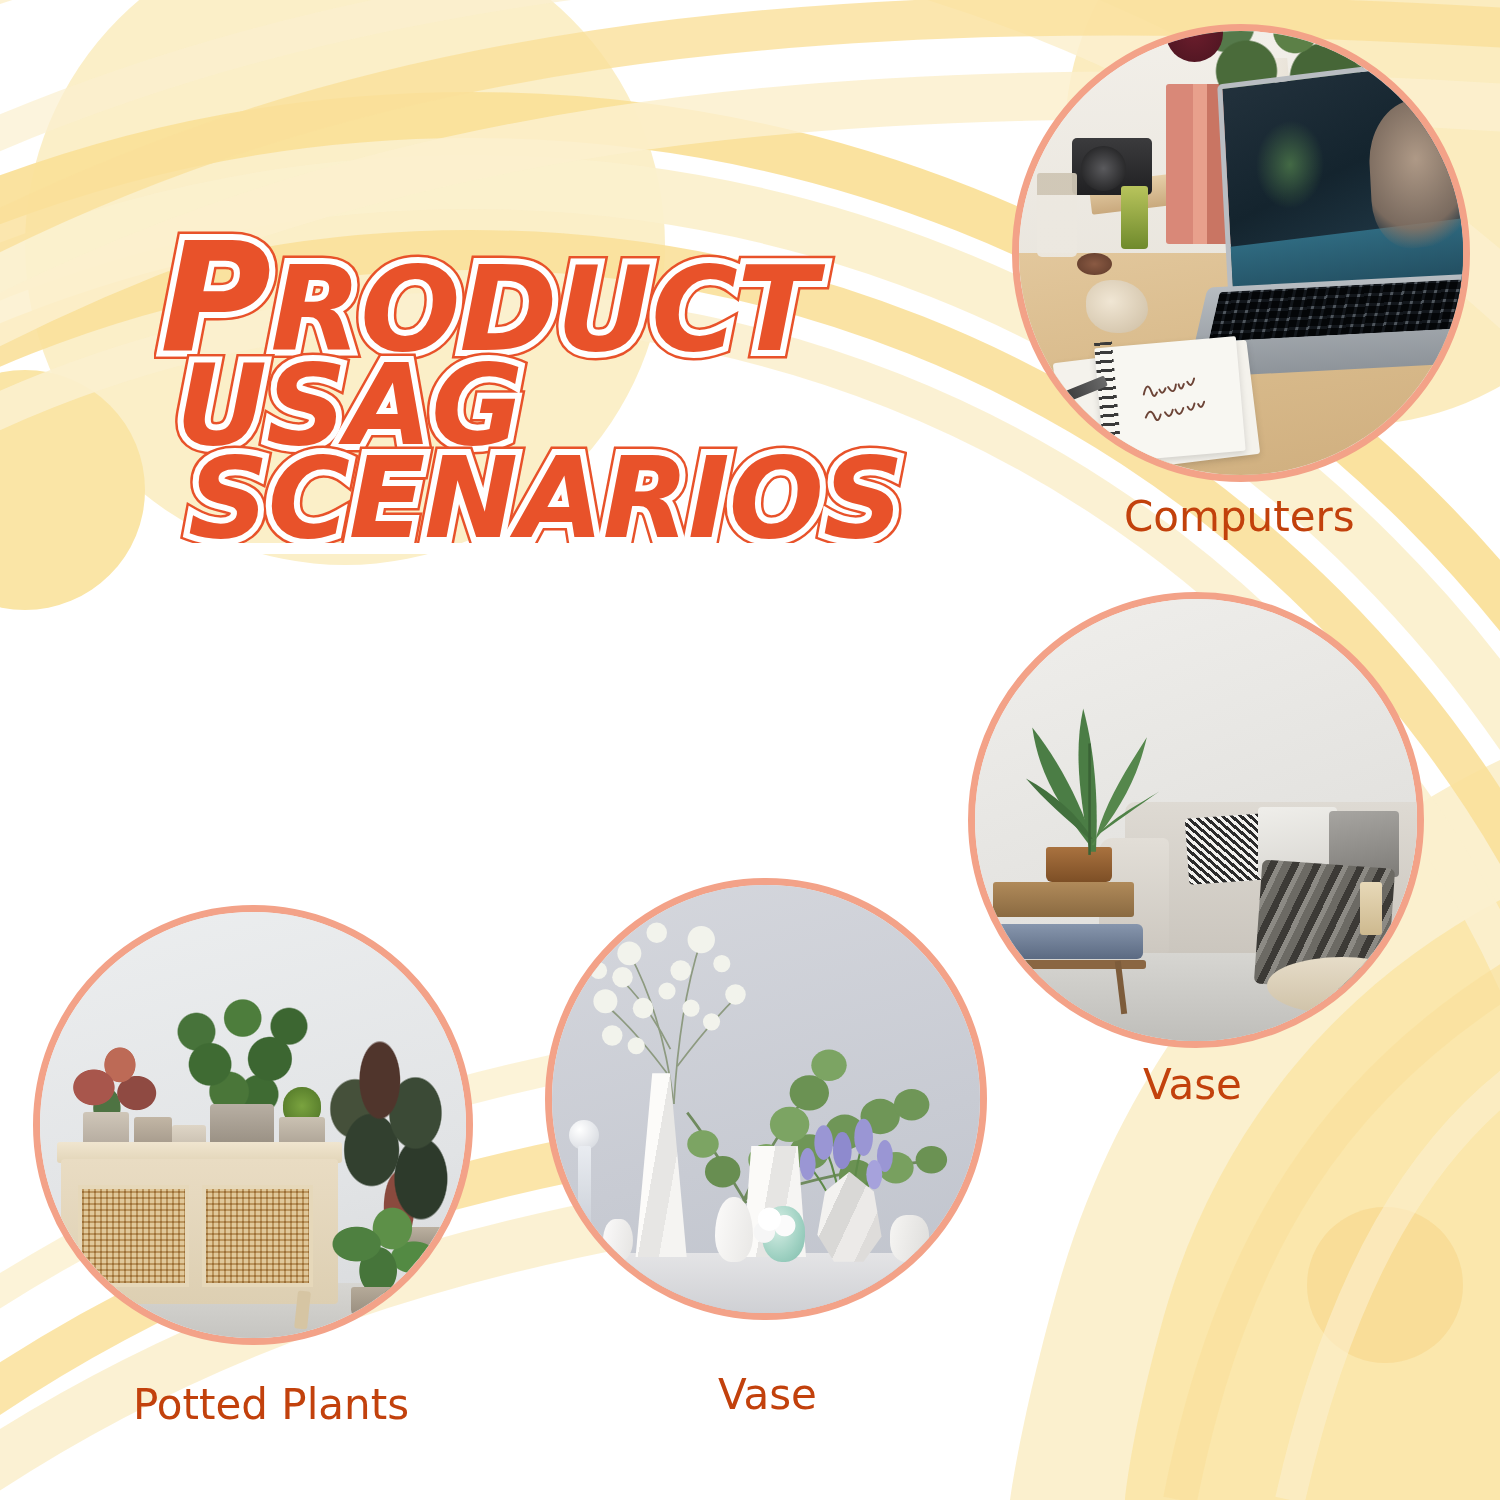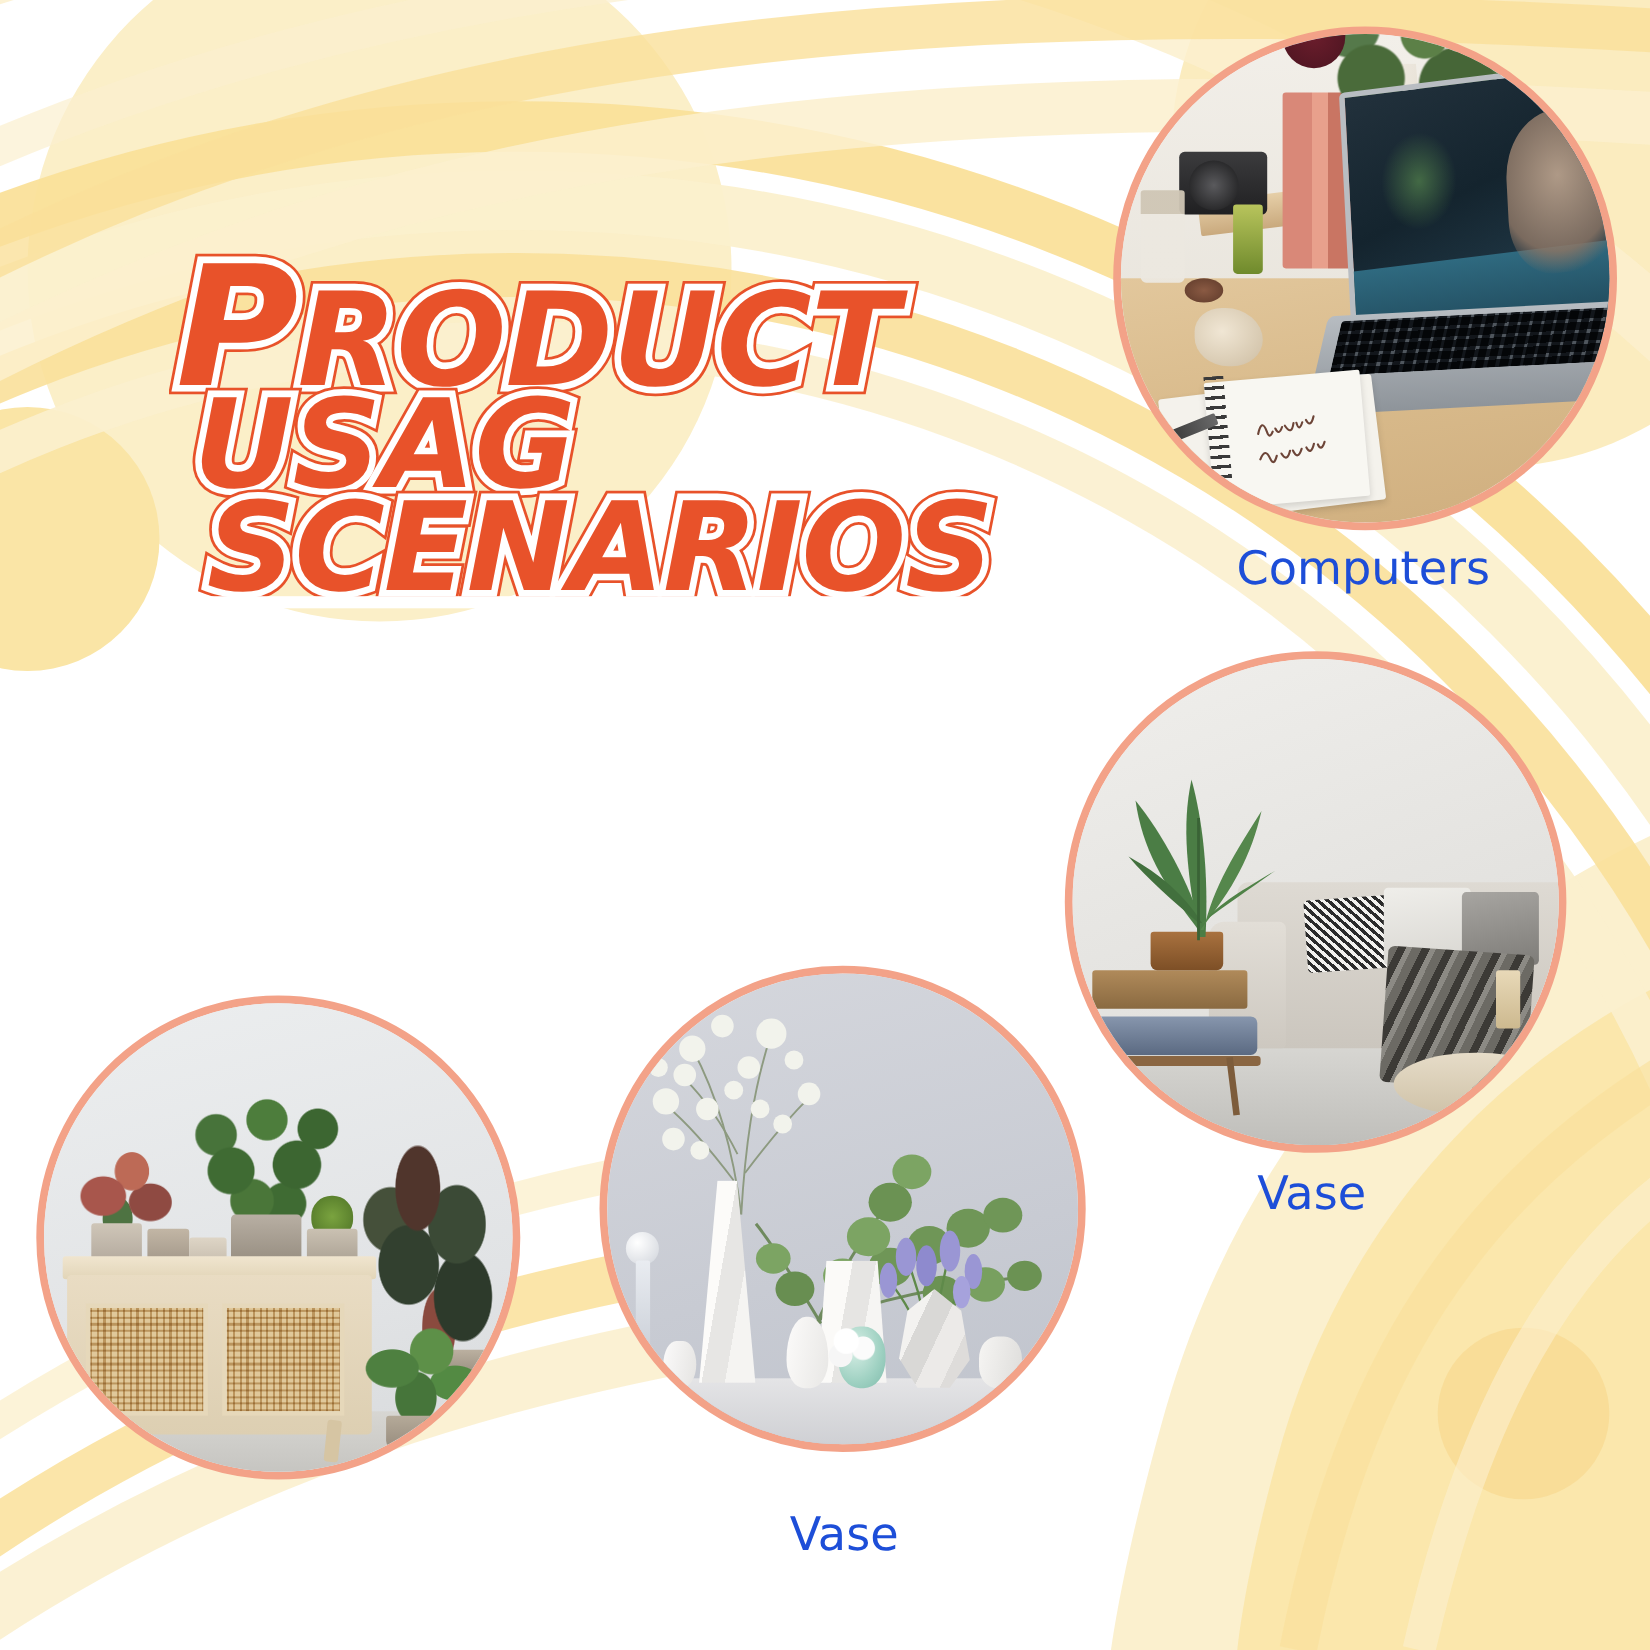--- a/index.html
+++ b/index.html
@@ -58,21 +58,21 @@
     background:#f2f2f2;
     box-sizing:border-box;
     z-index:5;
   }
   .scene{position:absolute;inset:0;}
 
   .caption{
     position:absolute;z-index:7;
     font-family:"DejaVu Sans",sans-serif;
     font-weight:400;
-    color:#1d4ed8;
+    color:#c2410c;
     white-space:nowrap;
   }
 
   
   .cw-wall{position:absolute;left:0;top:0;width:100%;height:58%;background:linear-gradient(180deg,#f2efe9,#e9e5dd);}
   .cw-desk{position:absolute;left:0;top:50%;width:100%;height:50%;background:linear-gradient(170deg,#e2c79c,#d9bb8c 45%,#cfae7e);}
   .cw-laptop-screen{position:absolute;left:46%;top:8%;width:62%;height:54%;background:linear-gradient(160deg,#22313c,#14242e 40%,#2b4a5c);border:5px solid #b9bdc2;border-radius:5px 12px 4px 4px;transform:rotate(-3deg) skewY(-4deg);}
   .cw-scr-fig{position:absolute;right:6%;top:14%;width:42%;height:62%;background:radial-gradient(ellipse at 40% 40%,#c9ad95,#8a7464 55%,transparent 72%);border-radius:40% 45% 30% 35%;opacity:.85;}
   .cw-scr-plant{position:absolute;left:10%;top:16%;width:26%;height:38%;background:radial-gradient(ellipse at 50% 50%,#4e7a4a,transparent 68%);border-radius:50%;opacity:.8;}
   .cw-scr-water{position:absolute;left:0;bottom:0;width:100%;height:34%;background:linear-gradient(180deg,#2f6a80,#1d4253);}
@@ -431,14 +431,15 @@
       <div class="pp-pot pp-p5"></div>
       <div class="pp-cab-top"></div>
       <div class="pp-cab"></div>
       <div class="pp-door1"></div>
       <div class="pp-door2"></div>
       <div class="pp-leg"></div>
       <div class="pp-palm"></div>
       <div class="pp-palmpot"></div>
     </div>
   </div>
+  <div class="caption" style="left:133px;top:1380px;font-size:42px;">Potted Plants</div>
 
 </div>
 
 </body></html>

